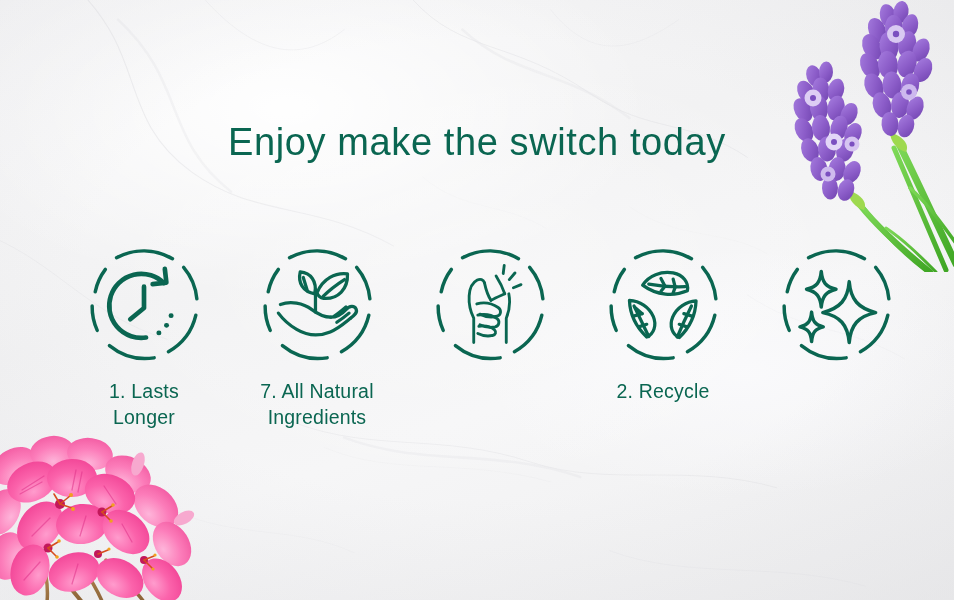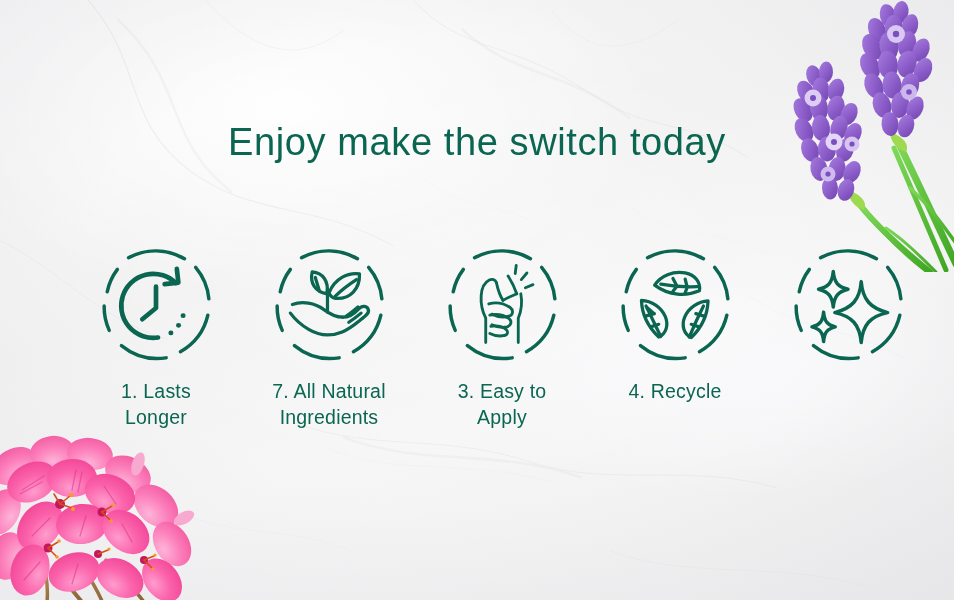--- a/index.html
+++ b/index.html
@@ -45,21 +45,21 @@
     line-height: 1.1;
     letter-spacing: 0.6px;
     font-weight: 400;
     color: #0a6651;
     white-space: nowrap;
   }
 
   
   .features {
     position: absolute;
-    left: 72px;
+    left: 60px;
     top: 245px;
     width: 860px;
     display: flex;
     align-items: flex-start;
     justify-content: space-between;
   }
   .feature {
     width: 168px;
     display: flex;
     flex-direction: column;
@@ -214,22 +214,20 @@
             <path d="M47 58 C 54 56, 62 57.5, 68 61.5 C 71.5 64, 71 69, 67 70 C 62 71.5, 55 70.5, 50 68"></path>
             <path d="M48 69 C 55 67.5, 62 69, 67 72.5 C 70 75, 69 79.5, 65 80.5 C 60 81.5, 54 80.5, 50 78.5"></path>
             <path d="M49 80 C 55 79, 61 80.5, 64.5 83.5 C 66.5 85.5, 65.5 88.5, 62.5 89 C 58 90, 52 89, 48 87"></path>
 
             <path d="M79 34 L 84.5 27.5"></path>
             <path d="M83 42 L 90.5 39"></path>
             <path d="M73 28 L 74 20"></path>
           </g>
         </g>
       </svg>
-      <div class="feature-label">3. Easy to
-Apply</div>
     </div>
 
     <div class="feature">
       <svg class="feature-icon" viewBox="0 0 120 120">
         <g fill="none" stroke="#0a6651" stroke-linecap="round" stroke-linejoin="round">
           <g stroke-width="3.4">
             <path d="M33 12.5 A 56 56 0 0 1 88 13.5"></path>
             <path d="M99 22 A 56 56 0 0 1 112 53"></path>
             <path d="M111 69 A 56 56 0 0 1 84 105"></path>
             <path d="M70 111 A 56 56 0 0 1 26 99"></path>
@@ -251,21 +249,21 @@
             <path d="M36 80.5 L 44 78"></path>
             <path d="M33 62 L 39.5 67.5"></path>
 
             <path d="M92.5 55 C 92 69, 85.5 82, 76 91 C 69 88, 66 79.5, 69.5 71 C 73.5 61.5, 83 55.5, 92.5 55 Z"></path>
             <path d="M88 60 C 83 70, 78 81, 74 90.5"></path>
             <path d="M88.5 70 L 80.5 67.5"></path>
             <path d="M83.5 80.5 L 76 78"></path>
           </g>
         </g>
       </svg>
-      <div class="feature-label">4. Recycle</div>
+      <div class="feature-label">2. Recycle</div>
     </div>
 
     <div class="feature">
       <svg class="feature-icon" viewBox="0 0 120 120">
         <g fill="none" stroke="#0a6651" stroke-linecap="round" stroke-linejoin="round">
           <g stroke-width="3.4">
             <path d="M33 12.5 A 56 56 0 0 1 88 13.5"></path>
             <path d="M99 22 A 56 56 0 0 1 112 53"></path>
             <path d="M111 69 A 56 56 0 0 1 84 105"></path>
             <path d="M70 111 A 56 56 0 0 1 26 99"></path>

